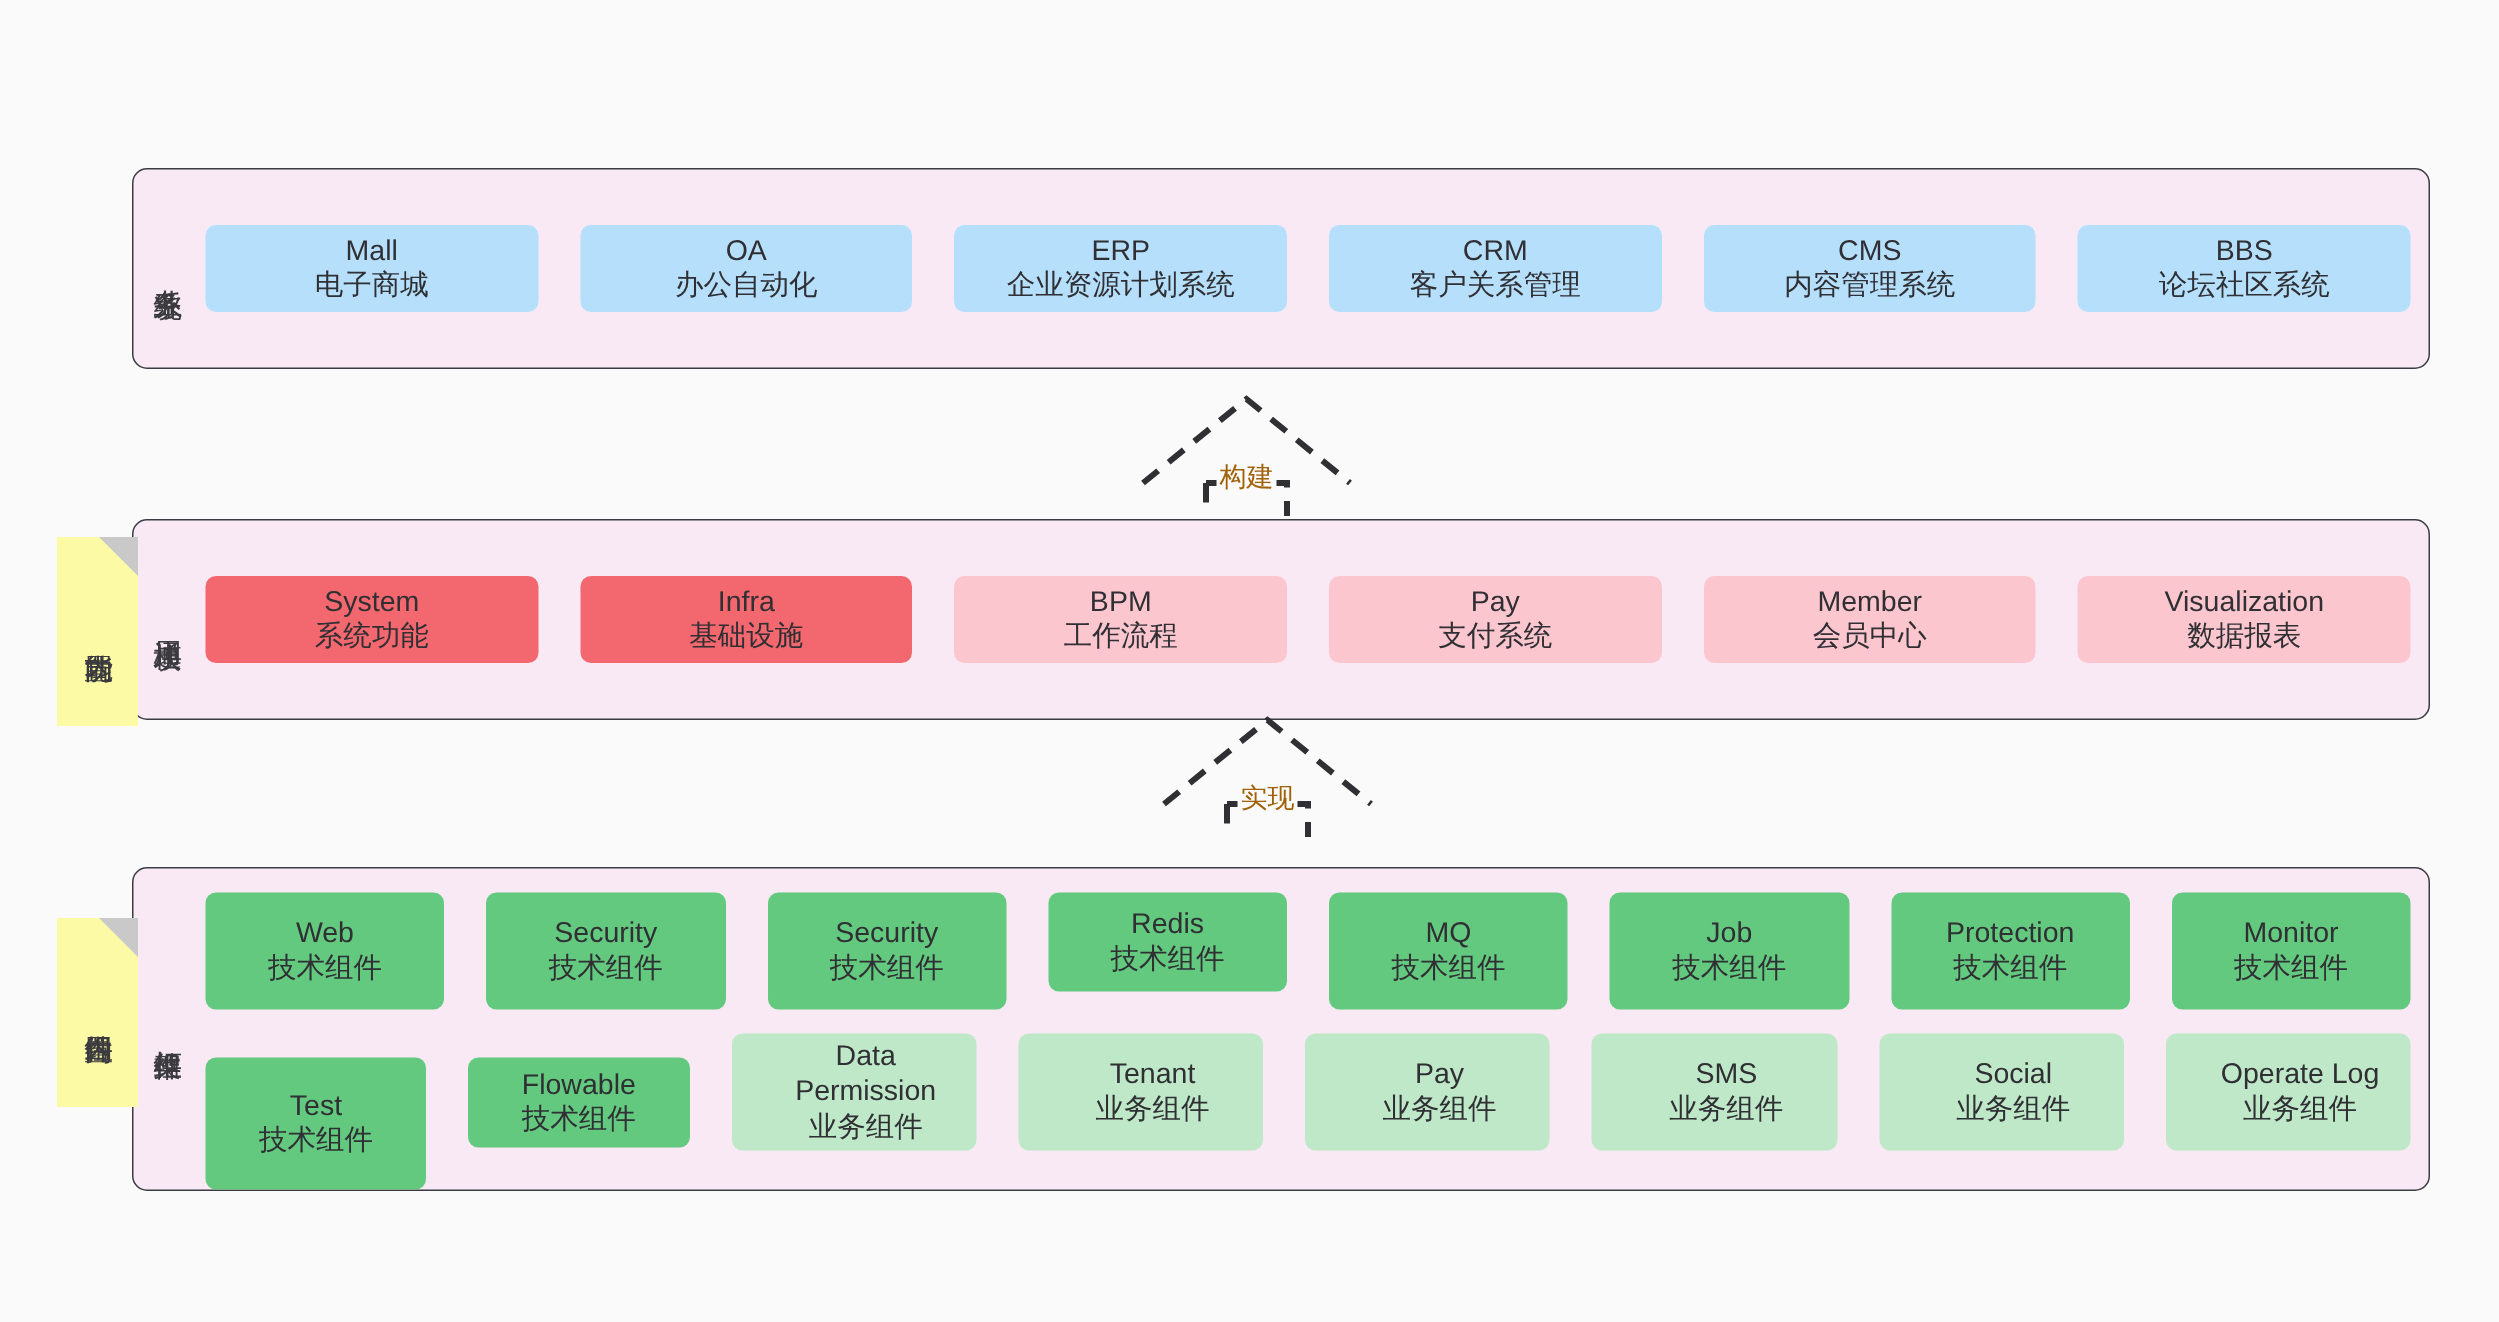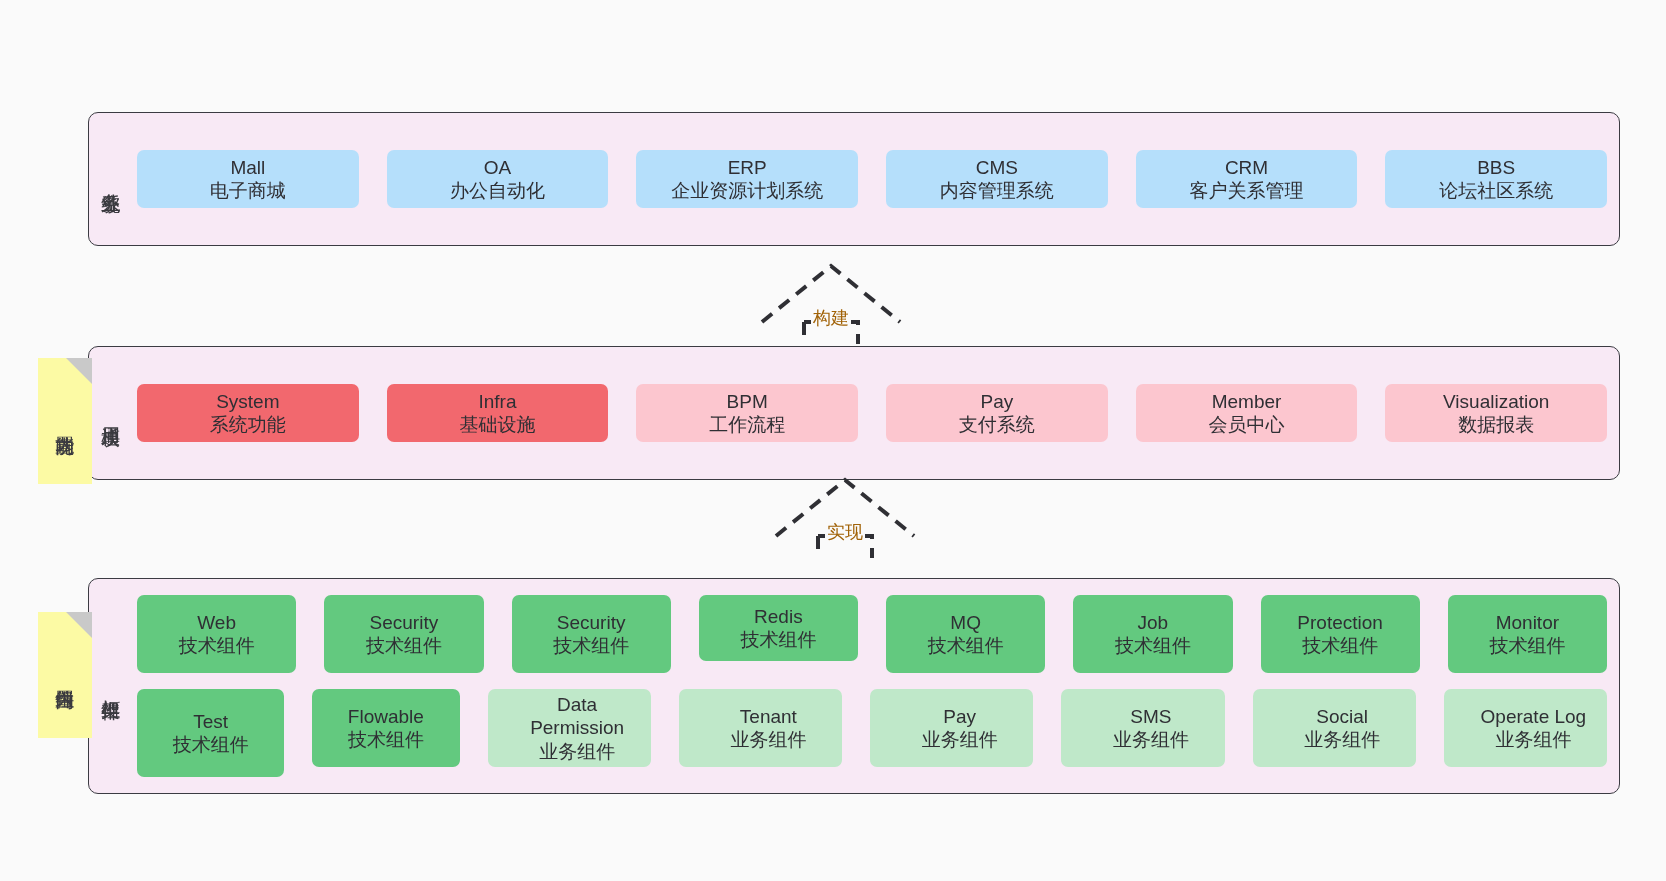--- a/index.html
+++ b/index.html
@@ -80,21 +80,21 @@
     color: #2f2f34;
     padding: 6px 4px;
     min-width: 0;
   }
   .card .ctitle { white-space: normal; }
   .card .csub   { white-space: normal; }
 
   .card-blue       { background: #b5dffb; }
   .card-red        { background: #f2686e; }
   .card-pink       { background: #fcc6cf; }
-  .card-green      { background: #63c97f; }
+  .card-green      { background: #63c97f; margin-top: 16px; }
   .card-lightgreen { background: #bfe8c9; padding-left: 20px; }
 
   
   .sticky {
     position: absolute;
     box-sizing: border-box;
     background: #fcfaa4;
     display: flex;
     align-items: center;
     justify-content: center;
@@ -147,26 +147,26 @@
         </div>
         <div class="card card-blue">
           <span class="ctitle">OA</span>
           <span class="csub">办公自动化</span>
         </div>
         <div class="card card-blue">
           <span class="ctitle">ERP</span>
           <span class="csub">企业资源计划系统</span>
         </div>
         <div class="card card-blue">
+          <span class="ctitle">CRM</span>
+          <span class="csub">客户关系管理</span>
+        </div>
+        <div class="card card-blue">
           <span class="ctitle">CMS</span>
           <span class="csub">内容管理系统</span>
-        </div>
-        <div class="card card-blue">
-          <span class="ctitle">CRM</span>
-          <span class="csub">客户关系管理</span>
         </div>
         <div class="card card-blue">
           <span class="ctitle">BBS</span>
           <span class="csub">论坛社区系统</span>
         </div>
       </div>
     </div>
   </div>
 
   <div class="connector" id="connector-build" style="left:758px; top:262px; width:146px; height:82px;">
@@ -261,21 +261,21 @@
           <span class="ctitle">Monitor</span>
           <span class="csub">技术组件</span>
         </div>
       </div>
 
       <div class="row">
         <div class="card card-green" style="height:88px">
           <span class="ctitle">Test</span>
           <span class="csub">技术组件</span>
         </div>
-        <div class="card card-green" style="height:78px">
+        <div class="card card-green" style="height:60px">
           <span class="ctitle">Flowable</span>
           <span class="csub">技术组件</span>
         </div>
         <div class="card card-lightgreen" style="height:78px">
           <span class="ctitle">Data Permission</span>
           <span class="csub">业务组件</span>
         </div>
         <div class="card card-lightgreen" style="height:78px">
           <span class="ctitle">Tenant</span>
           <span class="csub">业务组件</span>

